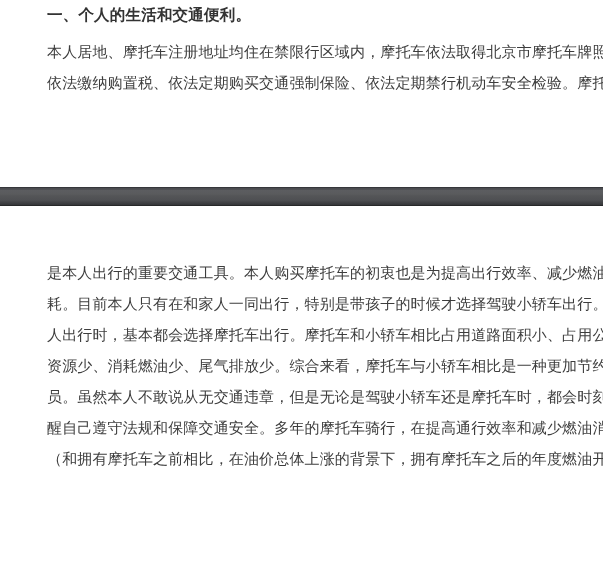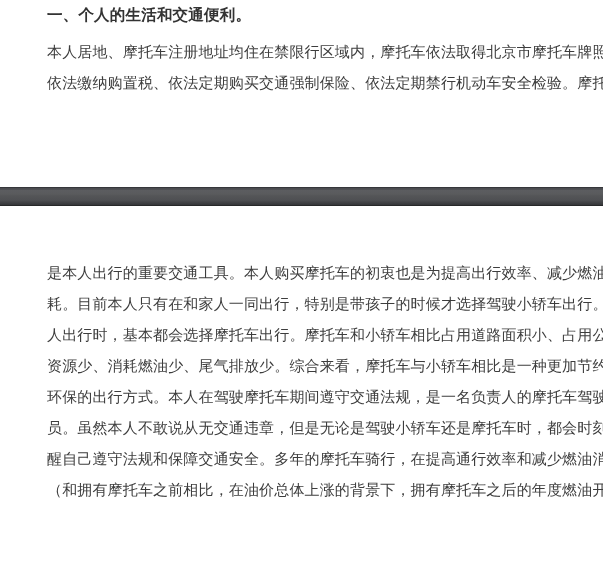--- a/index.html
+++ b/index.html
@@ -123,20 +123,19 @@
     <div class="sheen"></div>
     <div class="edge-bottom"></div>
   </div>
 
   <div class="column section-bottom">
     <div class="para">
       <span class="text-line">是本人出行的重要交通工具。本人购买摩托车的初衷也是为提高出行效率、减少燃油消</span>
       <span class="text-line">耗。目前本人只有在和家人一同出行，特别是带孩子的时候才选择驾驶小轿车出行。单</span>
       <span class="text-line">人出行时，基本都会选择摩托车出行。摩托车和小轿车相比占用道路面积小、占用公共</span>
       <span class="text-line">资源少、消耗燃油少、尾气排放少。综合来看，摩托车与小轿车相比是一种更加节约、</span>
-      <span class="text-line">环保的出行方式。本人在驾驶摩托车期间遵守交通法规，是一名负责人的摩托车驾驶</span>
       <span class="text-line">员。虽然本人不敢说从无交通违章，但是无论是驾驶小轿车还是摩托车时，都会时刻提</span>
       <span class="text-line">醒自己遵守法规和保障交通安全。多年的摩托车骑行，在提高通行效率和减少燃油消耗</span>
       <span class="text-line">（和拥有摩托车之前相比，在油价总体上涨的背景下，拥有摩托车之后的年度燃油开支</span>
     </div>
   </div>
 
 </div>
 
 </body></html>

